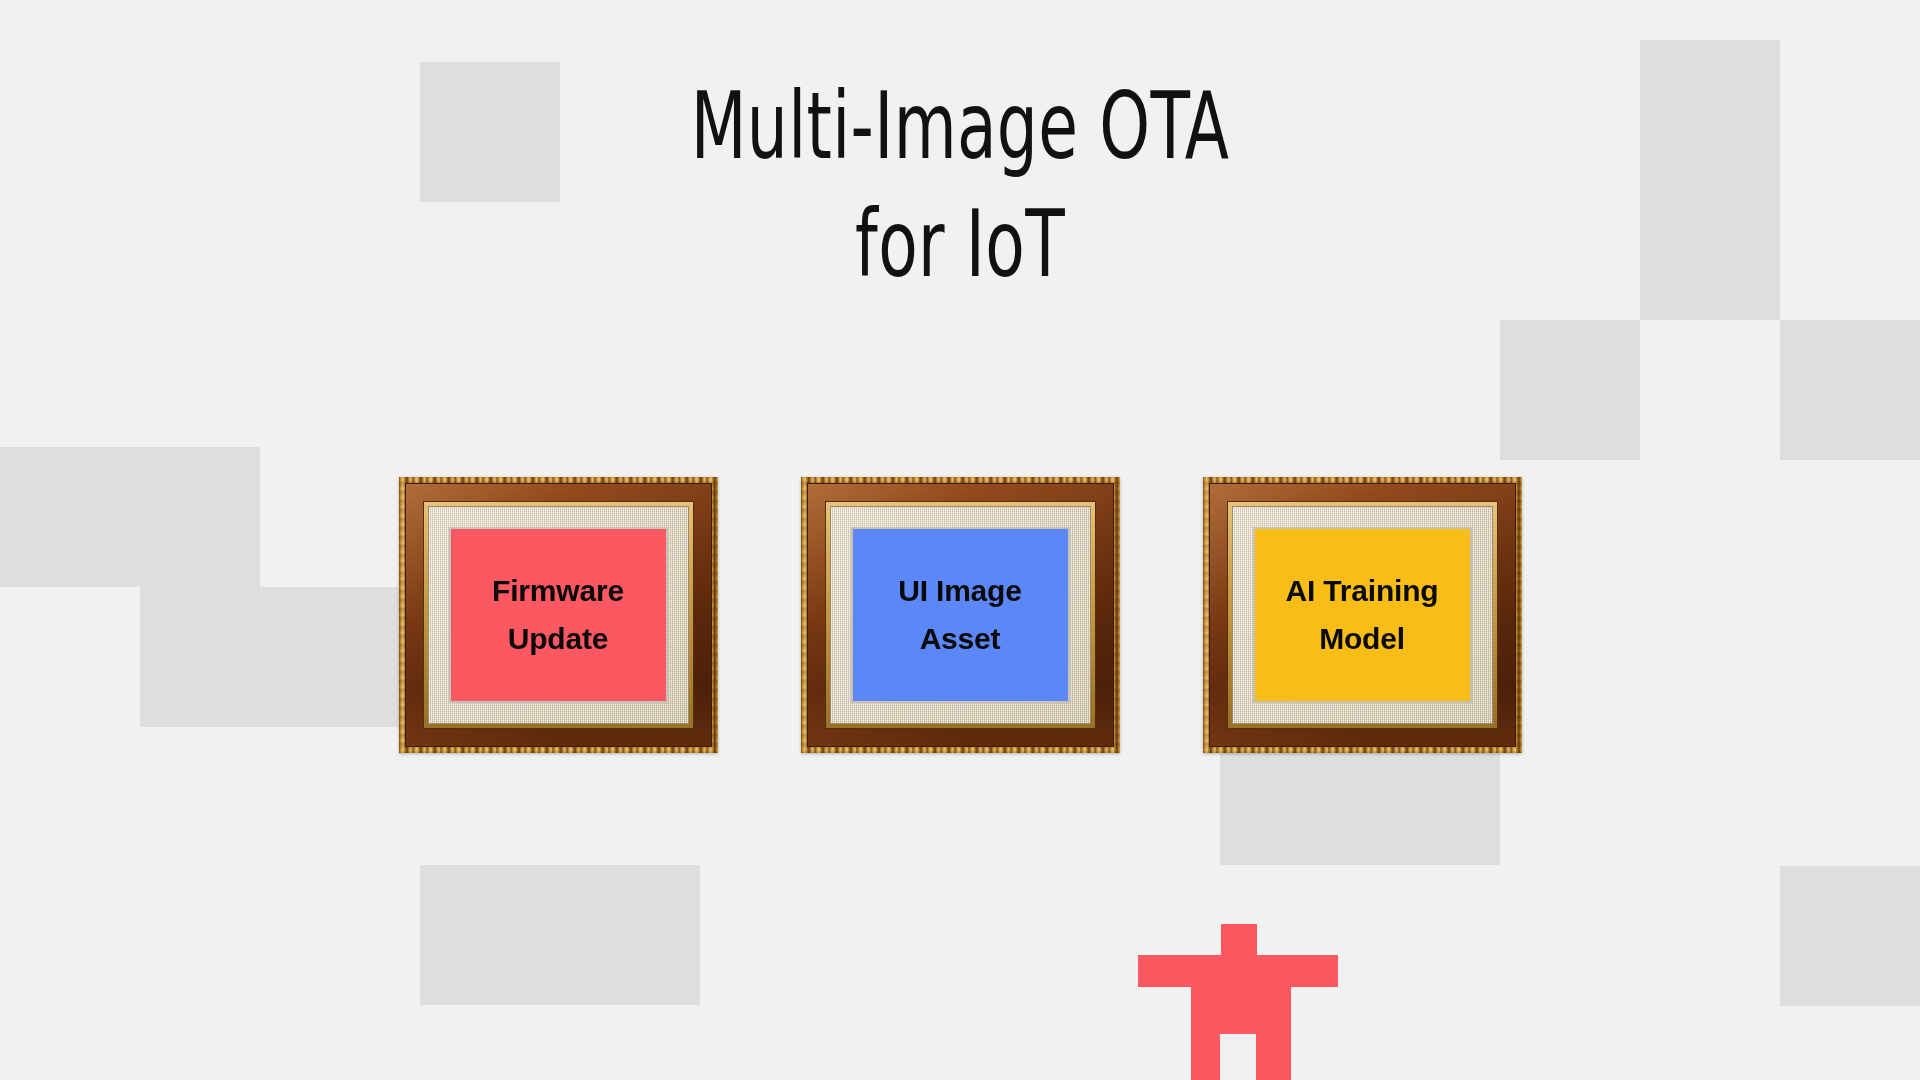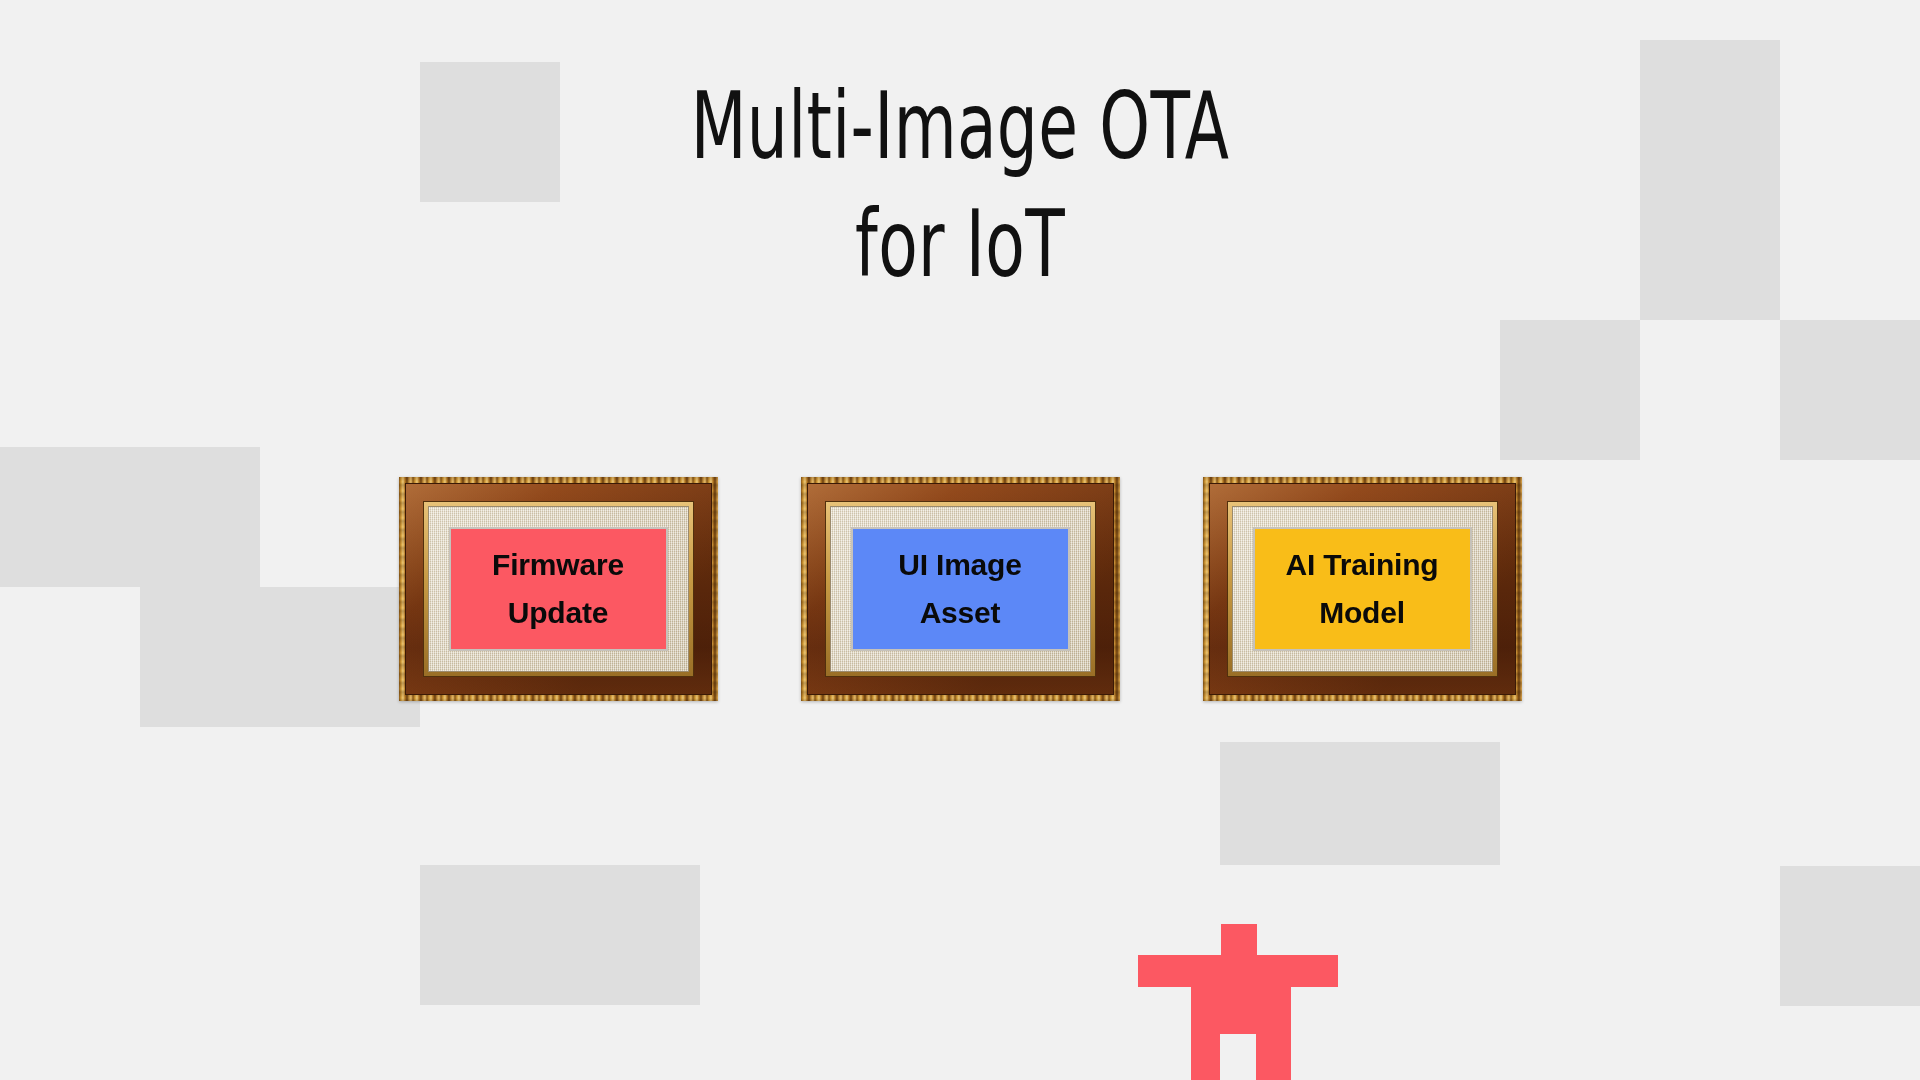--- a/index.html
+++ b/index.html
@@ -56,21 +56,21 @@
     width: 1920px;
     display: flex;
     justify-content: center;
     align-items: flex-start;
     gap: 83px;
     z-index: 4;
   }
 
   .frame {
     width: 319px;
-    height: 224px;
+    height: 276px;
     position: relative;
     box-sizing: border-box;
     
     padding: 6px;
     background:
       repeating-linear-gradient(90deg,
         #8a5a18 0px, #d7a33c 2px, #f3d488 4px, #b97e24 6px,
         #6b4010 8px, #c79440 10px, #eec878 12px, #8a5a18 14px),
       linear-gradient(180deg, #c9963c 0%, #a9762a 50%, #c9963c 100%);
     box-shadow: 0 1px 3px rgba(0,0,0,0.25);

